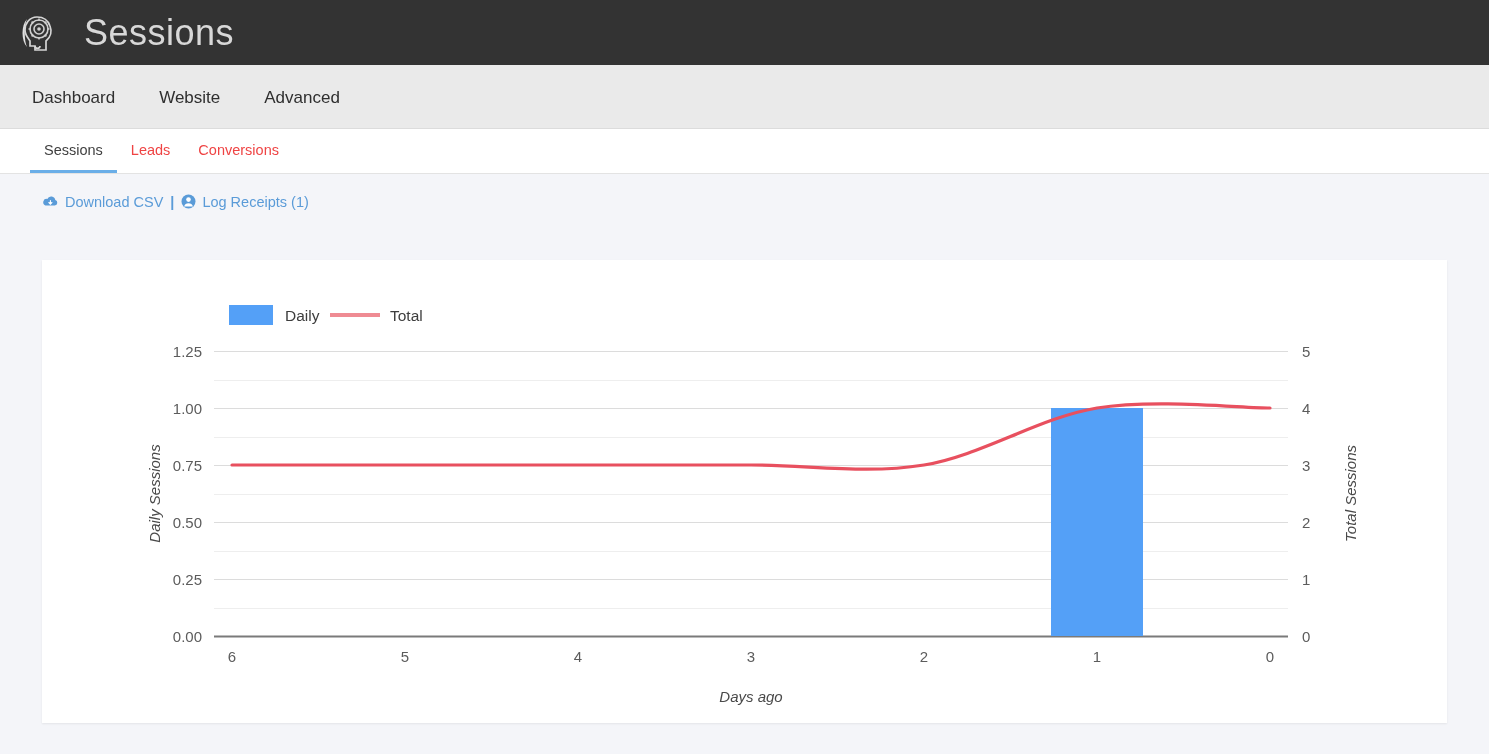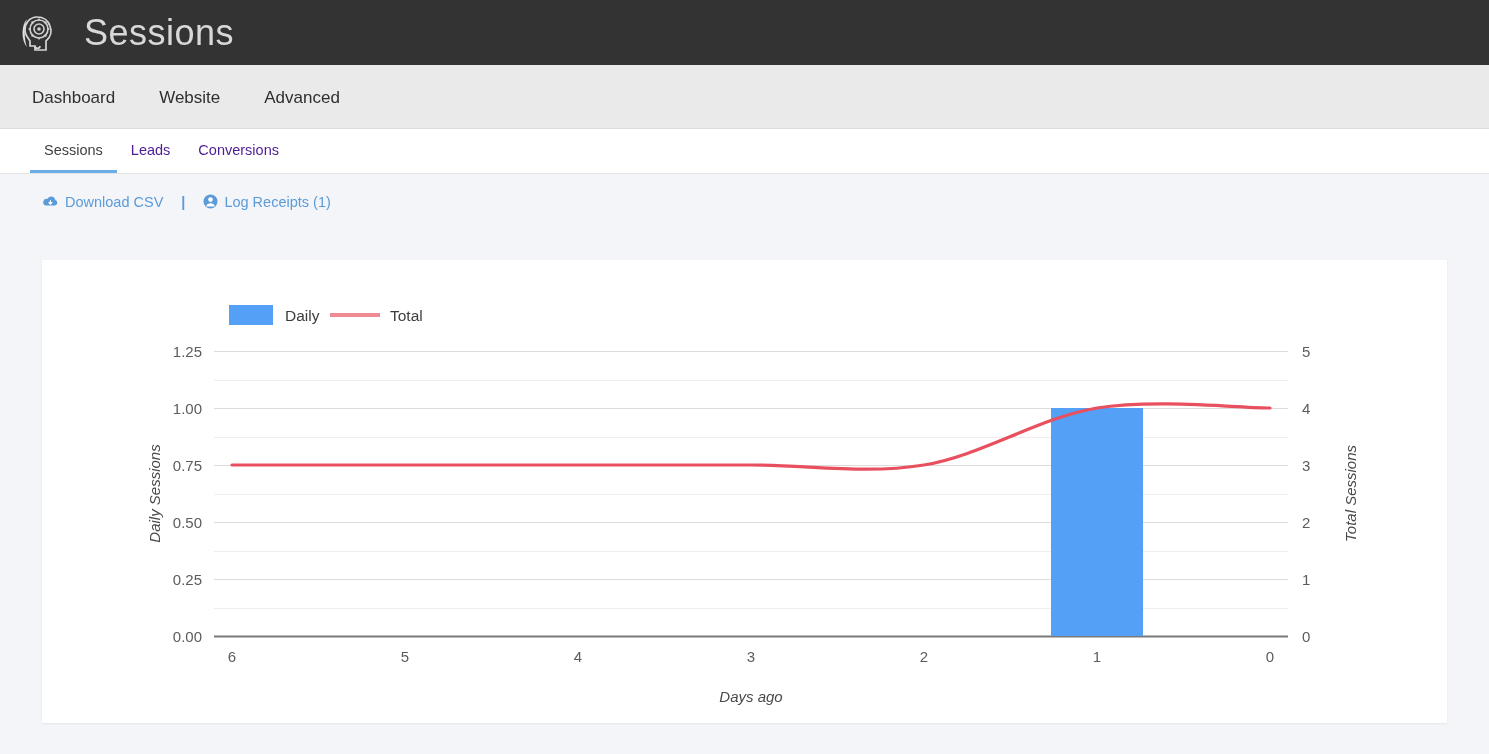--- a/index.html
+++ b/index.html
@@ -71,35 +71,34 @@
     background: #ffffff;
     border-bottom: 1px solid #e3e3e3;
     display: flex;
     align-items: stretch;
     padding-left: 30px;
   }
   .subtab {
     display: flex; align-items: center;
     padding: 0 14px;
     font-size: 14.5px;
-    color: #4c1d95;
+    color: #ef4444;
     cursor: pointer;
     border-bottom: 3px solid transparent;
   }
   .subtab.active { color: #3f3f3f; border-bottom: 3px solid #6aaee8; }
 
   
   .actions {
     height: 55px;
     display: flex;
     align-items: center;
     padding-left: 42px;
     font-size: 14.5px;
     color: #5a9bd8;
-    gap: 11px;
   }
   .action-link {
     display: inline-flex; align-items: center;
     color: #5a9bd8; text-decoration: none; cursor: pointer;
   }
   .action-link svg { margin-right: 6px; }
   .sep { margin: 0 7px; color: #5a9bd8; font-weight: bold; }
 
   
   .card {

